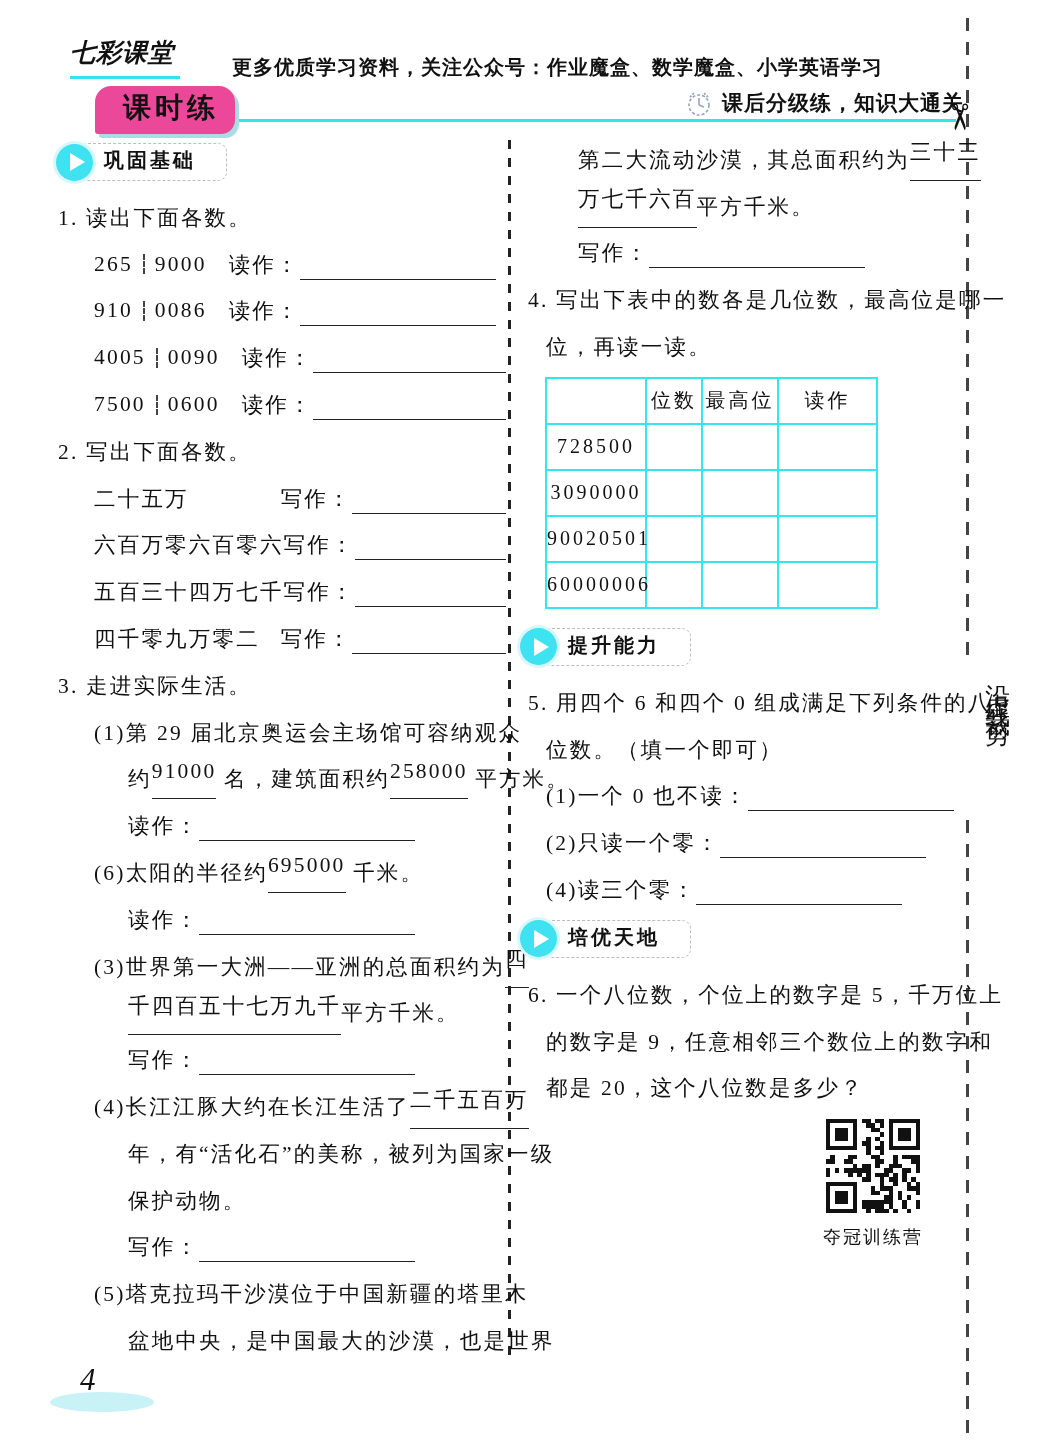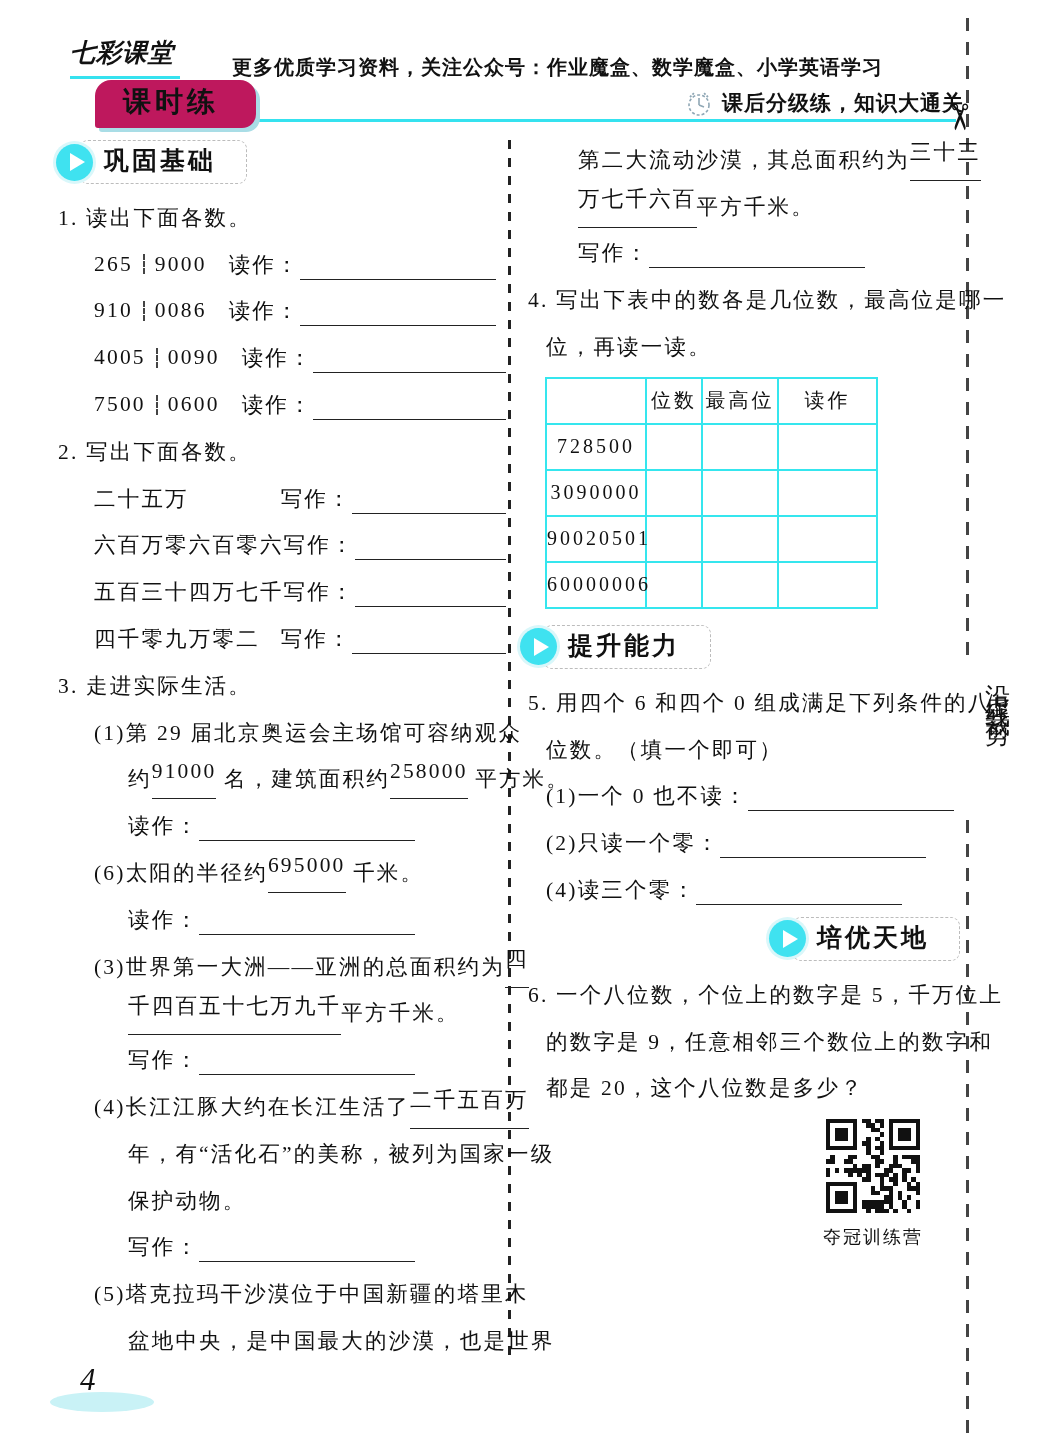--- a/index.html
+++ b/index.html
@@ -4,22 +4,22 @@
 <style>
   html,body{margin:0;padding:0;background:#fff;}
   .page{position:relative;width:1039px;height:1453px;background:#fff;overflow:hidden;
         font-family:"Liberation Serif","DejaVu Serif",serif;color:#111;}
   
   .logo{position:absolute;left:70px;top:36px;font-family:"Liberation Sans","DejaVu Sans",sans-serif;
         font-weight:bold;font-style:italic;font-size:25px;letter-spacing:1px;
         border-bottom:3px solid #35e2ef;padding:0 6px 7px 0;}
   .promo{position:absolute;left:232px;top:54px;font-family:"Liberation Sans","DejaVu Sans",sans-serif;
         font-weight:bold;font-size:20px;letter-spacing:1px;}
-  .badge{position:absolute;left:95px;top:80px;background:#be185d;border-radius:16px 16px 14px 3px;
-        padding:3px 37px 7px 28px;font-family:"Liberation Sans","DejaVu Sans",sans-serif;
+  .badge{position:absolute;left:95px;top:86px;background:#ec4899;border-radius:16px 16px 14px 3px;
+        padding:3px 16px 7px 28px;font-family:"Liberation Sans","DejaVu Sans",sans-serif;
         font-weight:bold;font-size:28px;letter-spacing:4px;box-shadow:4px 4px 0 #a9dde6;z-index:3;}
   .header-rule{position:absolute;left:100px;top:119px;width:856px;height:3px;background:#35e2ef;z-index:2;}
   .tagline{position:absolute;left:684px;top:88px;display:flex;align-items:center;gap:8px;
         font-family:Liberation Serif, serif;font-weight:bold;font-size:21px;letter-spacing:1px;}
   .clock{width:30px;height:30px;display:inline-block;}
   
   .cutline{position:absolute;left:966px;width:3px;
         background:repeating-linear-gradient(to bottom,#444 0 13px,transparent 13px 24px);}
   .cut-a{top:18px;height:638px;} .cut-b{top:820px;height:624px;}
   .cutnote{position:absolute;left:981px;top:664px;writing-mode:vertical-rl;font-size:25px;
@@ -42,21 +42,21 @@
   .blank{display:inline-block;height:0;border-bottom:1.6px solid #222;align-self:flex-end;margin-bottom:8px;}
   .w160{width:162px;} .w195{width:196px;} .w200{width:206px;} .w215{width:216px;}
   
   .sec-head{display:flex;align-items:center;height:48px;margin:2px 0 8px -2px;}
   .play{width:37px;height:37px;border-radius:50%;background:#3fe2f0;display:flex;align-items:center;
         justify-content:center;position:relative;z-index:2;box-shadow:0 0 0 3px #d9f7fa;}
   .tri{width:0;height:0;border-top:9px solid transparent;border-bottom:9px solid transparent;
         border-left:15px solid #fff;margin-left:6px;}
   .sec-label{border:1.6px dashed #bcbcbc;border-radius:9px;background:#fff;margin-left:-14px;
         padding:3px 30px 6px 24px;font-family:"Liberation Sans","DejaVu Sans",sans-serif;
-        font-weight:bold;font-size:25px;letter-spacing:3px;}
+        font-weight:bold;font-size:20px;letter-spacing:3px;}
   
   .qtable{border-collapse:collapse;margin:7px 0 0 17px;table-layout:fixed;width:333px;border-radius:29px;}
   .qtable th,.qtable td{border:2.4px solid #35e6ee;height:44px;text-align:center;
         font-size:20px;letter-spacing:3px;font-weight:normal;padding:0;}
   
   .qr-wrap{margin:8px 32px 0 auto;width:110px;text-align:center;}
   .qr-caption{font-size:18px;letter-spacing:2px;margin-top:8px;}
   
   .pagenum{position:absolute;left:80px;top:1362px;font-size:31px;font-style:italic;z-index:2;}
   .pagenum-ellipse{position:absolute;left:50px;top:1392px;width:104px;height:20px;background:#c9f2f6;
@@ -231,21 +231,21 @@
     <div class="line r-ind">
       <span>(1)一个 0 也不读：</span><span class="blank w200"></span>
     </div>
     <div class="line r-ind">
       <span>(2)只读一个零：</span><span class="blank w200"></span>
     </div>
     <div class="line r-ind">
       <span>(4)读三个零：</span><span class="blank w200"></span>
     </div>
 
-    <div class="sec-head" style="margin-left:-8px;justify-content:flex-end;">
+    <div class="sec-head" style="margin-left:-8px;">
       <span class="play">
           <span class="tri"></span>
         </span>
       <span class="sec-label">培优天地</span>
     </div>
 
     <div class="line"><span>6. 一个八位数，个位上的数字是 5，千万位上</span></div>
     <div class="line r-ind"><span>的数字是 9，任意相邻三个数位上的数字和</span></div>
     <div class="line r-ind"><span>都是 20，这个八位数是多少？</span></div>
 

